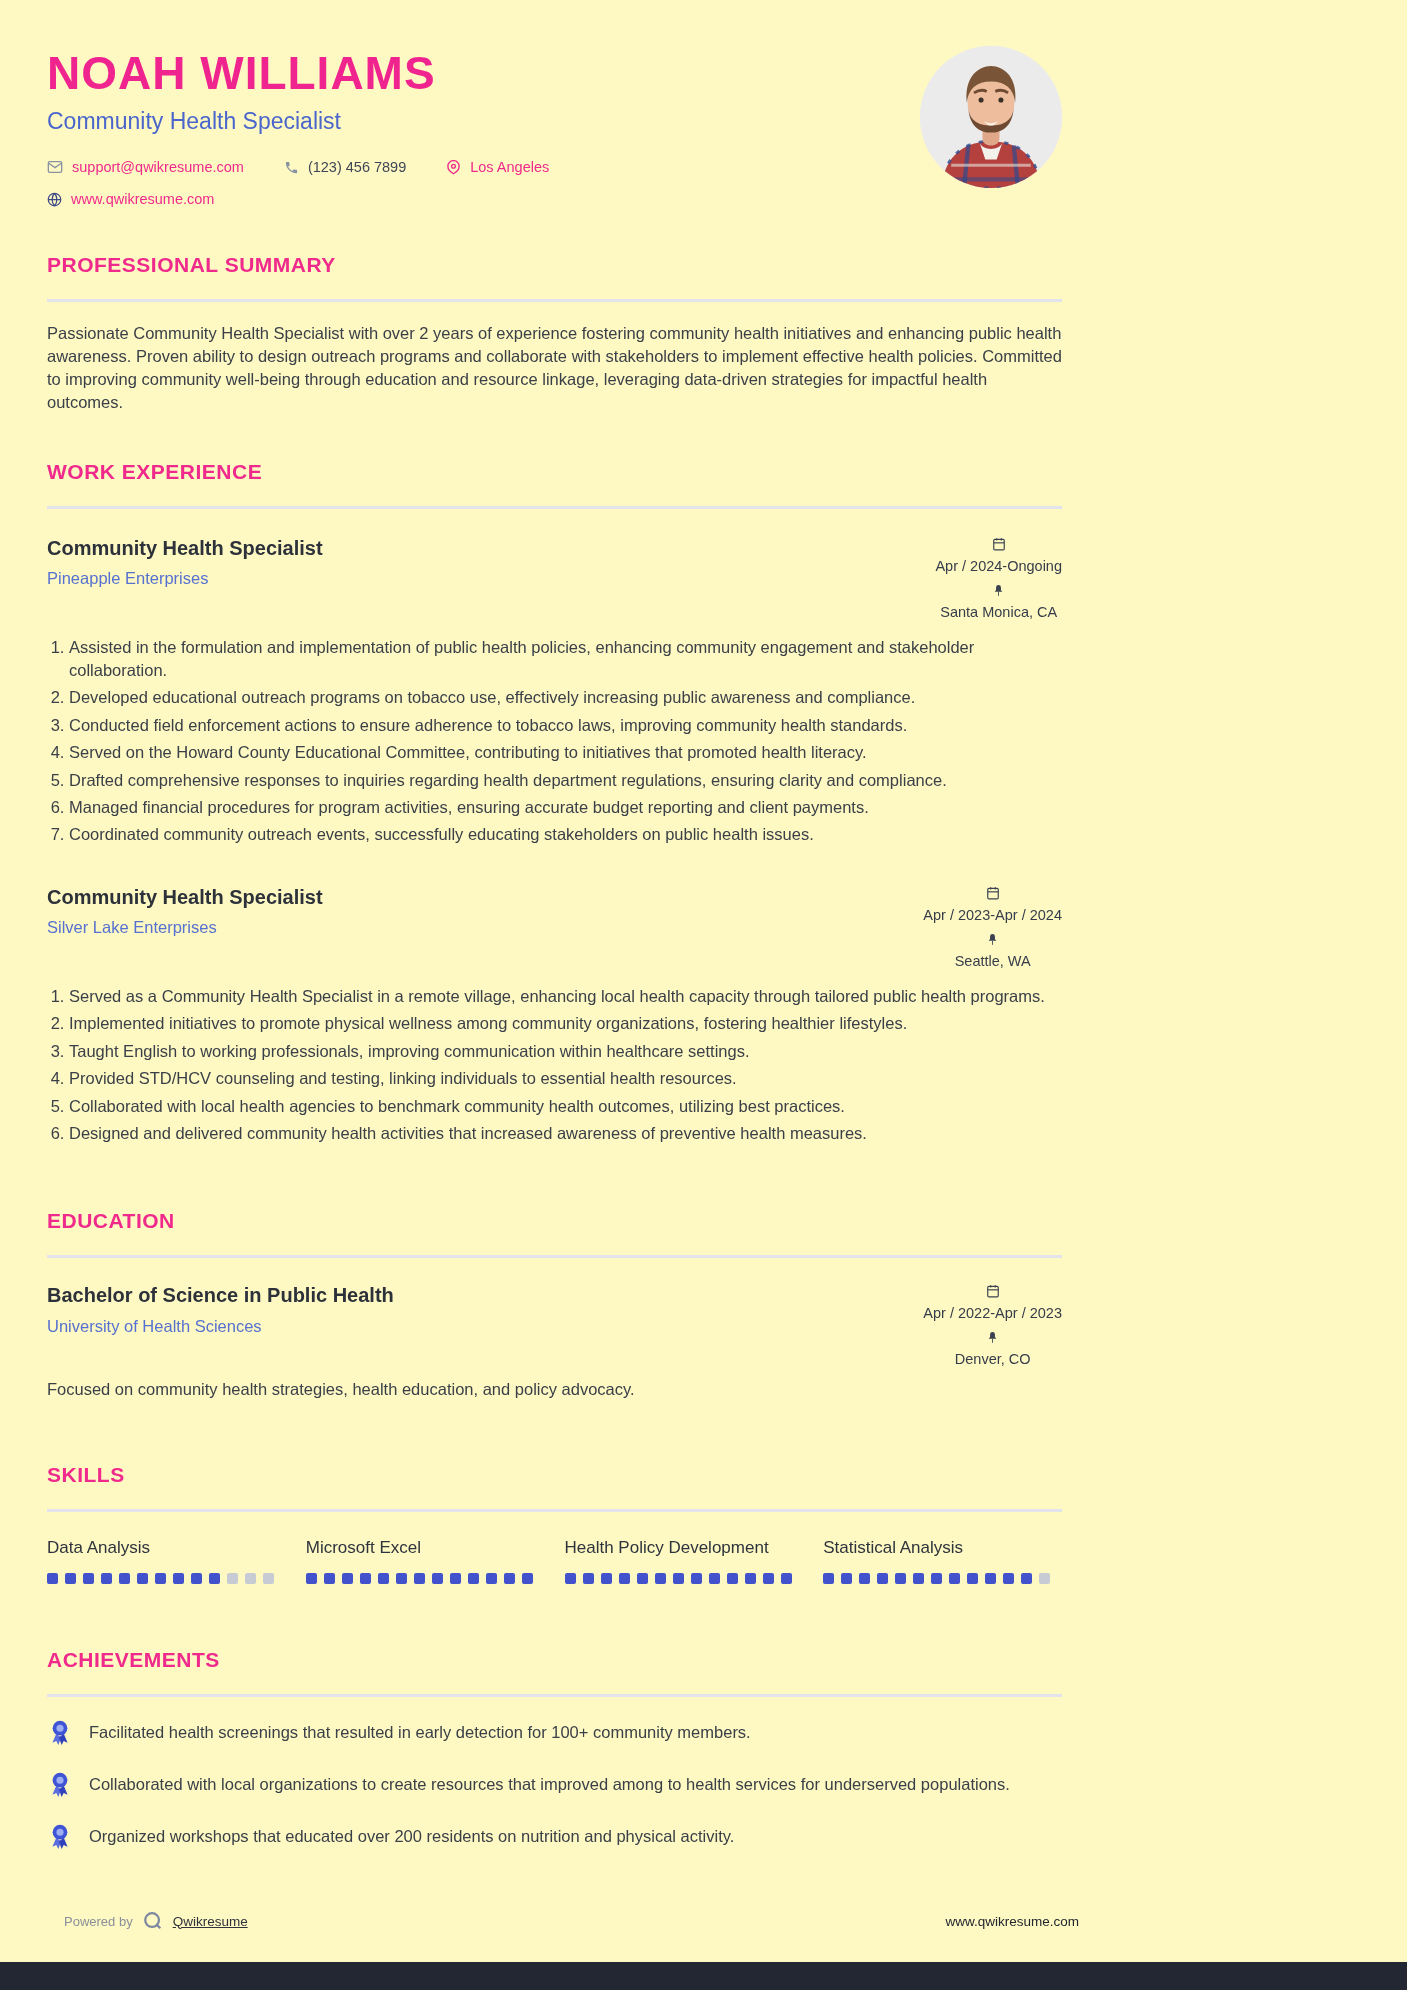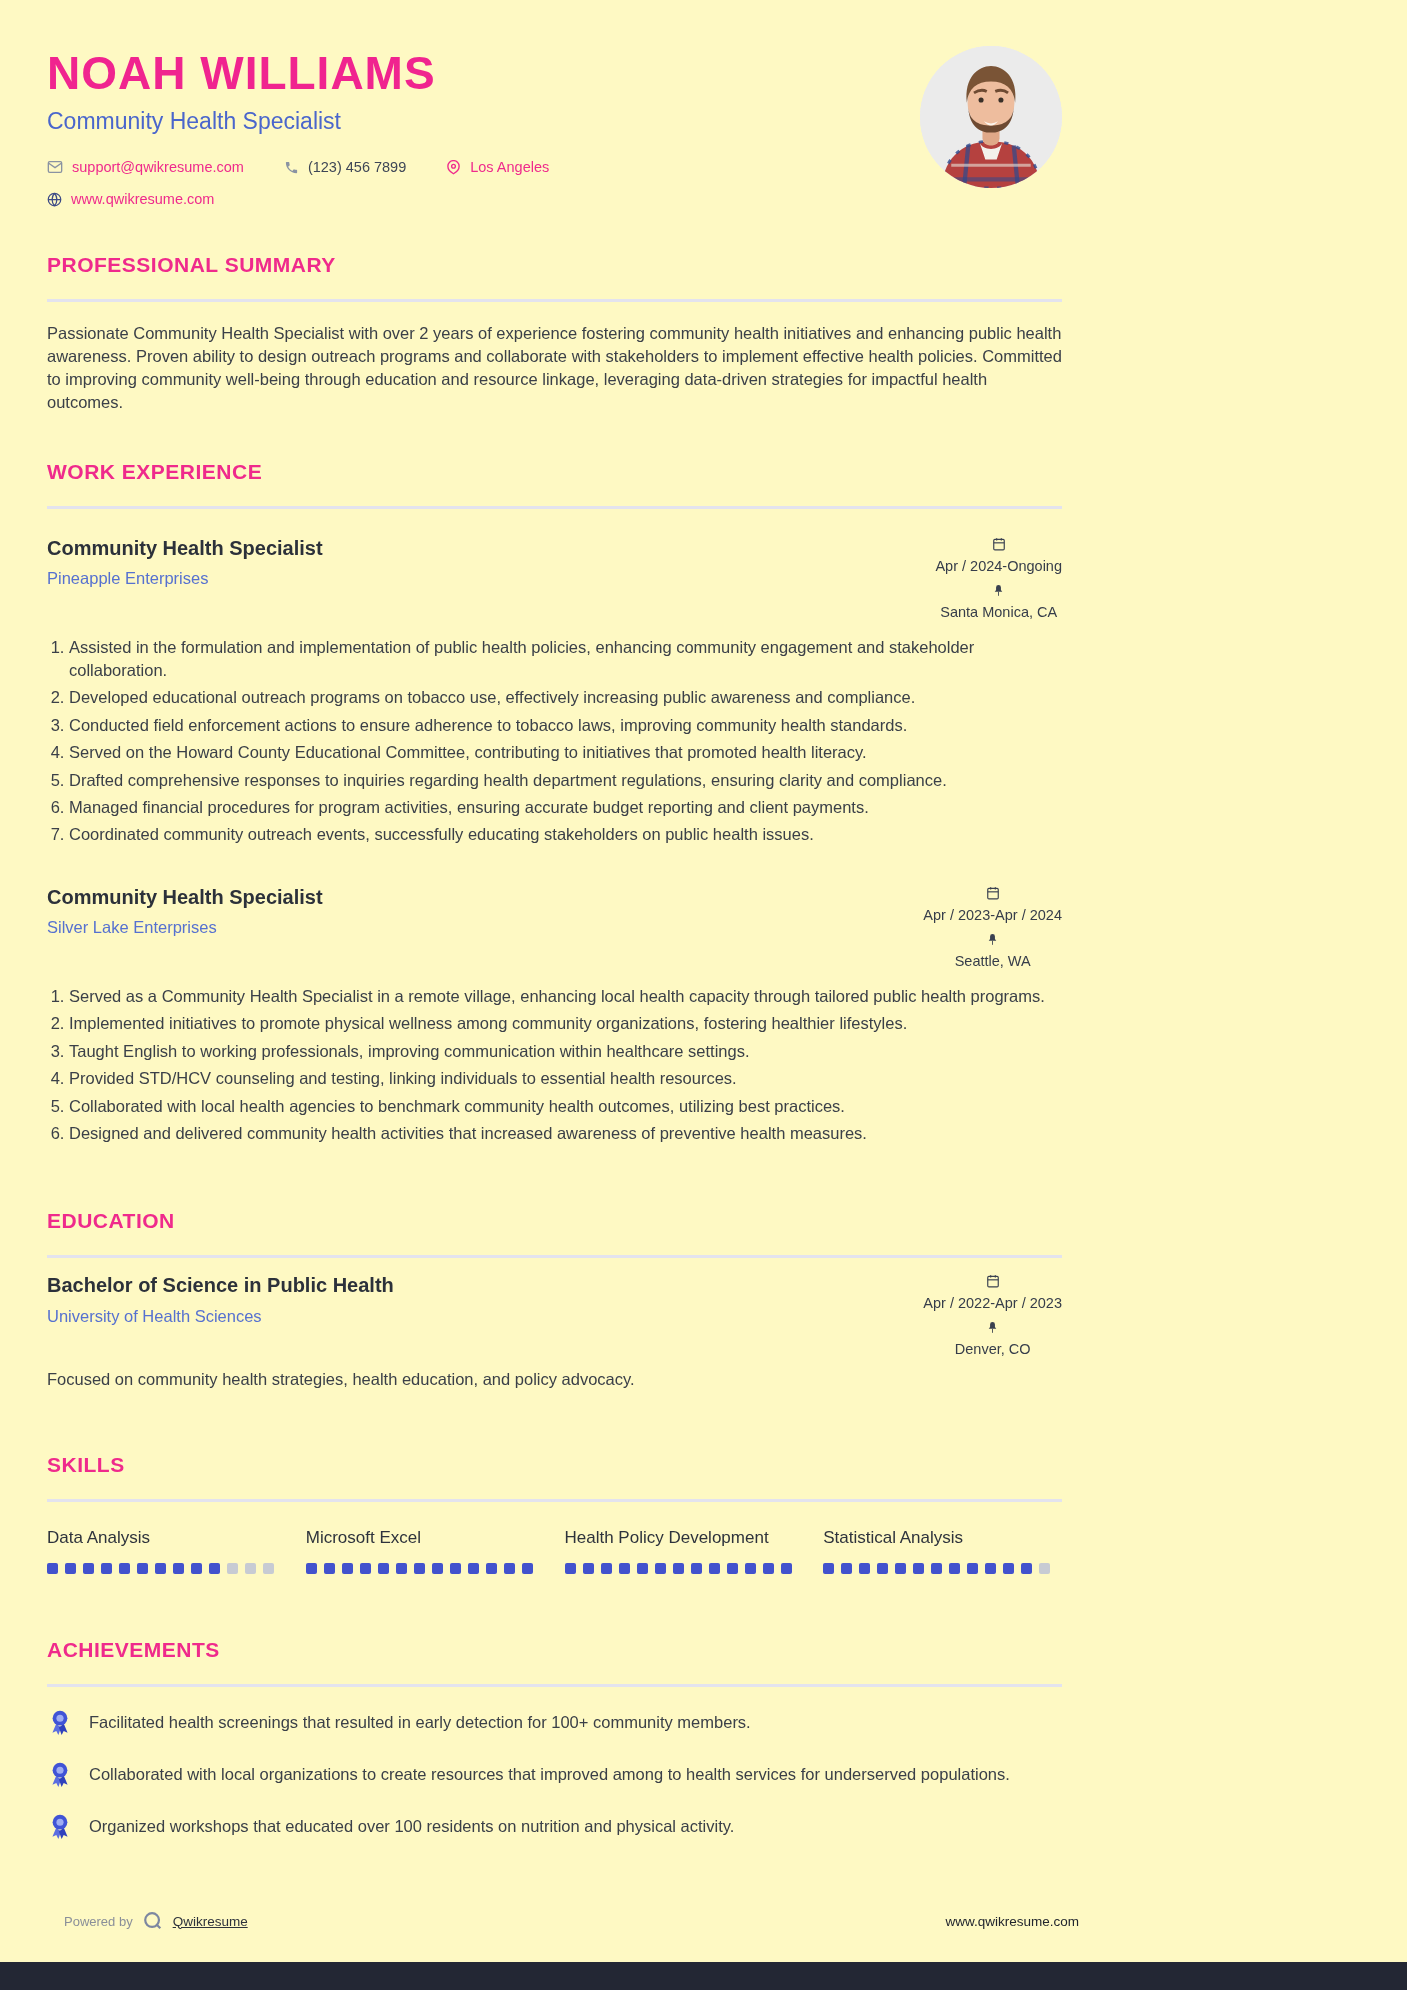--- a/index.html
+++ b/index.html
@@ -50,21 +50,21 @@
   .job-top { display:flex; justify-content:space-between; align-items:flex-start; }
   .job-title { font-size:20px; font-weight:700; color:#2c313a; }
   .company { font-size:16.5px; color:#5671d0; margin-top:9px; }
   .meta { text-align:right; }
   .meta-line { display:flex; justify-content:flex-end; align-items:center; gap:7px; font-size:14.5px; color:#363d4a;flex-direction:column; }
   .meta-line + .meta-line { margin-top:10px; }
   ol.bullets { margin-top:16px; padding-left:22px; }
   ol.bullets li { font-size:16.5px; line-height:1.36; color:#3b4048; margin-bottom:5px; }
 
   
-  .edu-block { margin-top:16px; }
+  .edu-block { margin-top:26px; }
   .degree { font-size:20px; font-weight:700; color:#2c313a; }
   .school { font-size:16.5px; color:#5671d0; margin-top:10px; }
   .edu-desc { font-size:16.5px; color:#3b4048; margin-top:13px; }
   .section-gap { margin-top:64px; }
 
   
   .skills-grid { display:grid; grid-template-columns:repeat(4, 1fr); gap:20px; margin-top:26px; }
   .skill-name { font-size:17px; color:#2e333c; }
   .dots { display:flex; gap:7px; margin-top:15px; }
   .dot { width:11px; height:11px; border-radius:2px; background:#c7cbd3; display:inline-block; }
@@ -401,21 +401,21 @@
 
         <div class="ach-item">
           <span class="ach-icon">
             <svg width="26" height="26" viewBox="0 0 24 24">
                 <path fill="#5b6ee0" d="M8.5 13.5L5 22l3.6-1.8L10.5 24l2.5-7z"></path>
                 <path fill="#2f41bd" d="M15.5 13.5L19 22l-3.6-1.8L13.5 24l-2.5-7z"></path>
                 <circle cx="12" cy="8.5" r="6.8" fill="#4054d6"></circle>
                 <circle cx="12" cy="8.5" r="3.3" fill="#9fadf2"></circle>
               </svg>
           </span>
-          <span class="ach-text">Organized workshops that educated over 100 residents on nutrition and physical activity.</span>
+          <span class="ach-text">Organized workshops that educated over 200 residents on nutrition and physical activity.</span>
         </div>
 
       </div>
     </div>
   </div>
 
   <div class="footer-row">
     <div class="footer-left">
       <span class="powered-by">Powered by</span>
       <span class="icon">

